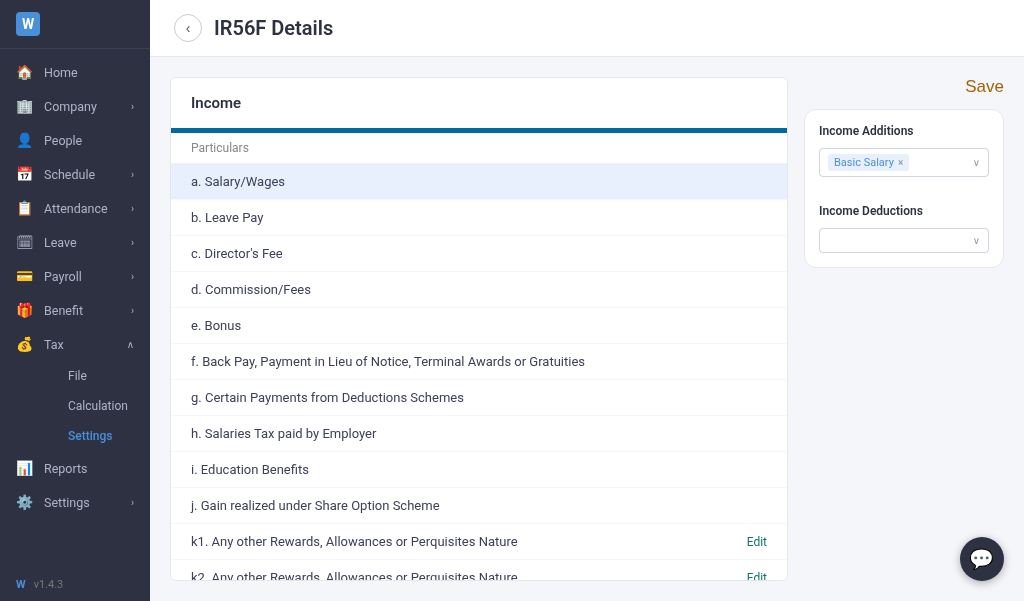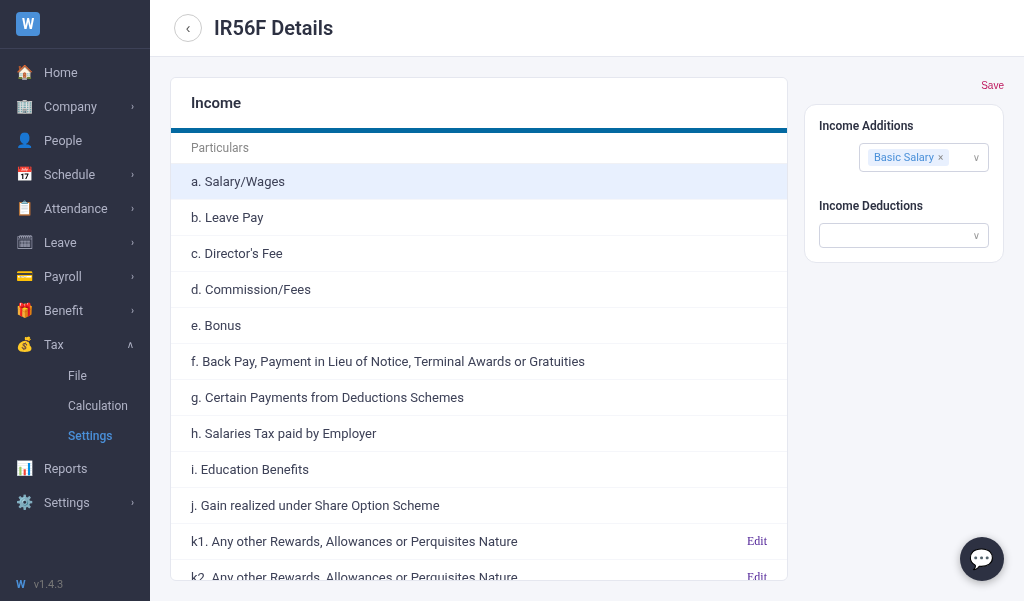--- a/index.html
+++ b/index.html
@@ -135,41 +135,40 @@
       display: flex;
       align-items: center;
       padding: 10px 20px;
       border-bottom: 1px solid #f5f6fa;
       font-size: 13px;
       color: #3d4157;
     }
     .income-row.highlighted { background: #e8f0fe; }
     .income-row .row-text { flex: 1; }
     .income-row .row-action {
-      color: #4c1d95;
-      cursor: pointer;
-      font-size: 12px;
-      font-family: Liberation Serif, serif;
+      color: #0f766e;
+      cursor: pointer;
+      font-size: 12px;
     }
 
     
     .side-panel {
       width: 200px;
       flex-shrink: 0;
     }
     .save-btn {
       text-align: right;
       margin-bottom: 12px;
     }
     .save-btn button {
       background: none;
       border: none;
-      color: #be185d;
-      cursor: pointer;
-      font-size: 10px;
+      color: #a16207;
+      cursor: pointer;
+      font-size: 17px;
       font-weight: 500;
     }
     .side-card {
       background: #fff;
       border: 1px solid #e5e7ef;
       border-radius: 12px;
       padding: 14px;
     }
     .side-card-title {
       font-size: 12px;
@@ -178,21 +177,20 @@
       margin-bottom: 10px;
     }
     .tag-input {
       border: 1px solid #d0d3e0;
       border-radius: 4px;
       padding: 5px 8px;
       display: flex;
       align-items: center;
       flex-wrap: wrap;
       font-size: 12px;
-      margin-left: 40px;
     }
     .tag {
       background: #e8f0fe;
       color: #4a90d9;
       border-radius: 3px;
       padding: 2px 6px;
       display: flex; align-items: center; gap: 4px;
       font-size: 11px;
     }
     .tag-close { cursor: pointer; font-size: 10px; color: #888; }

